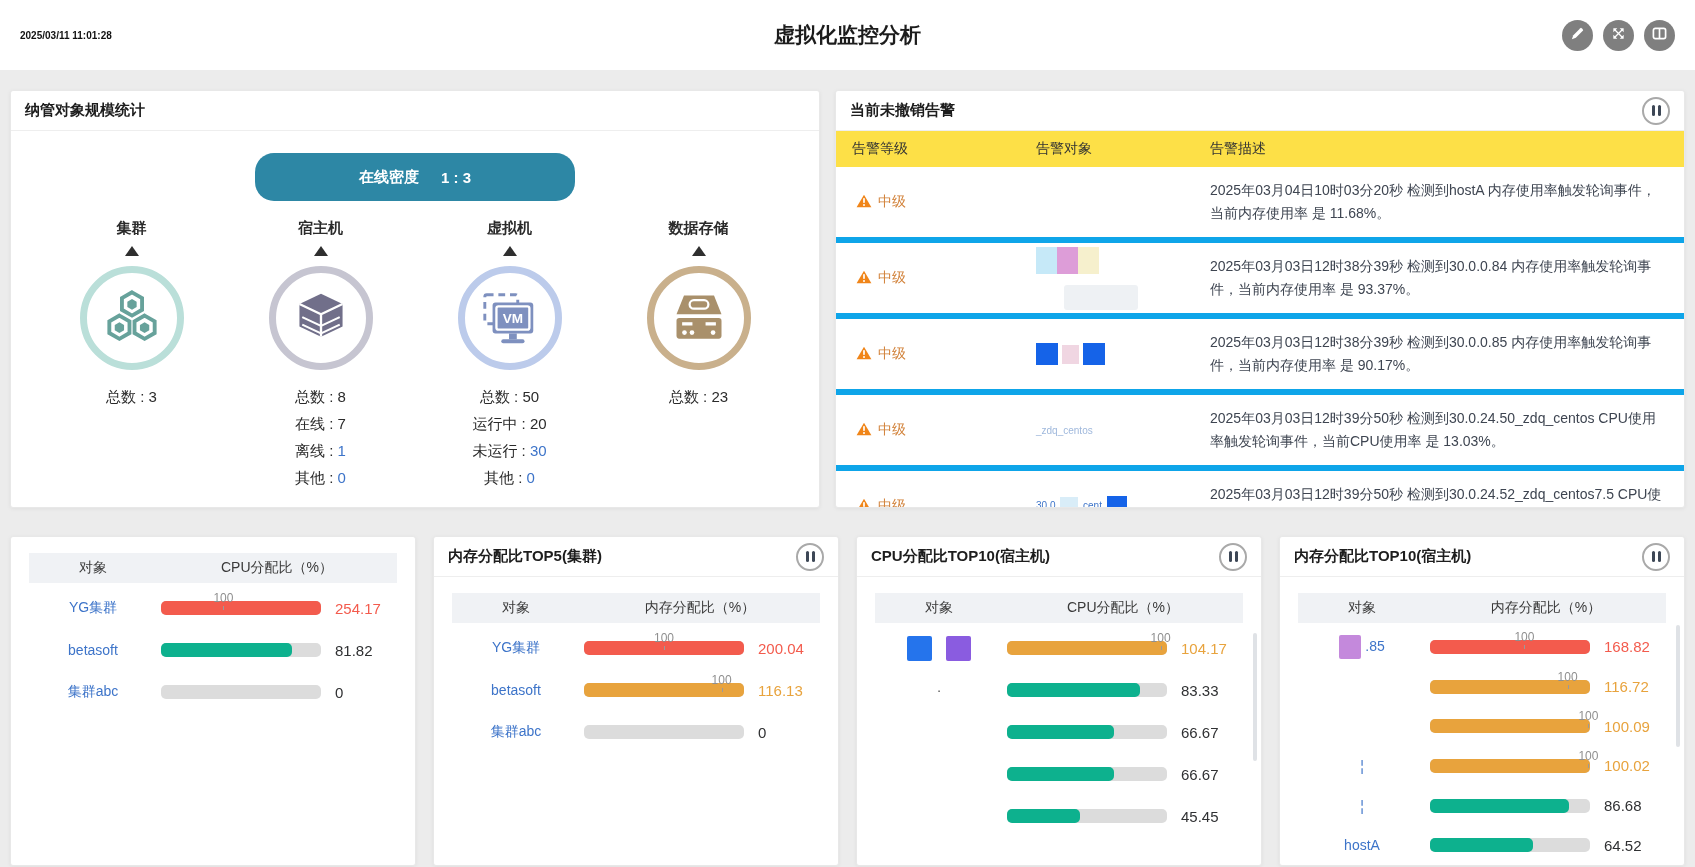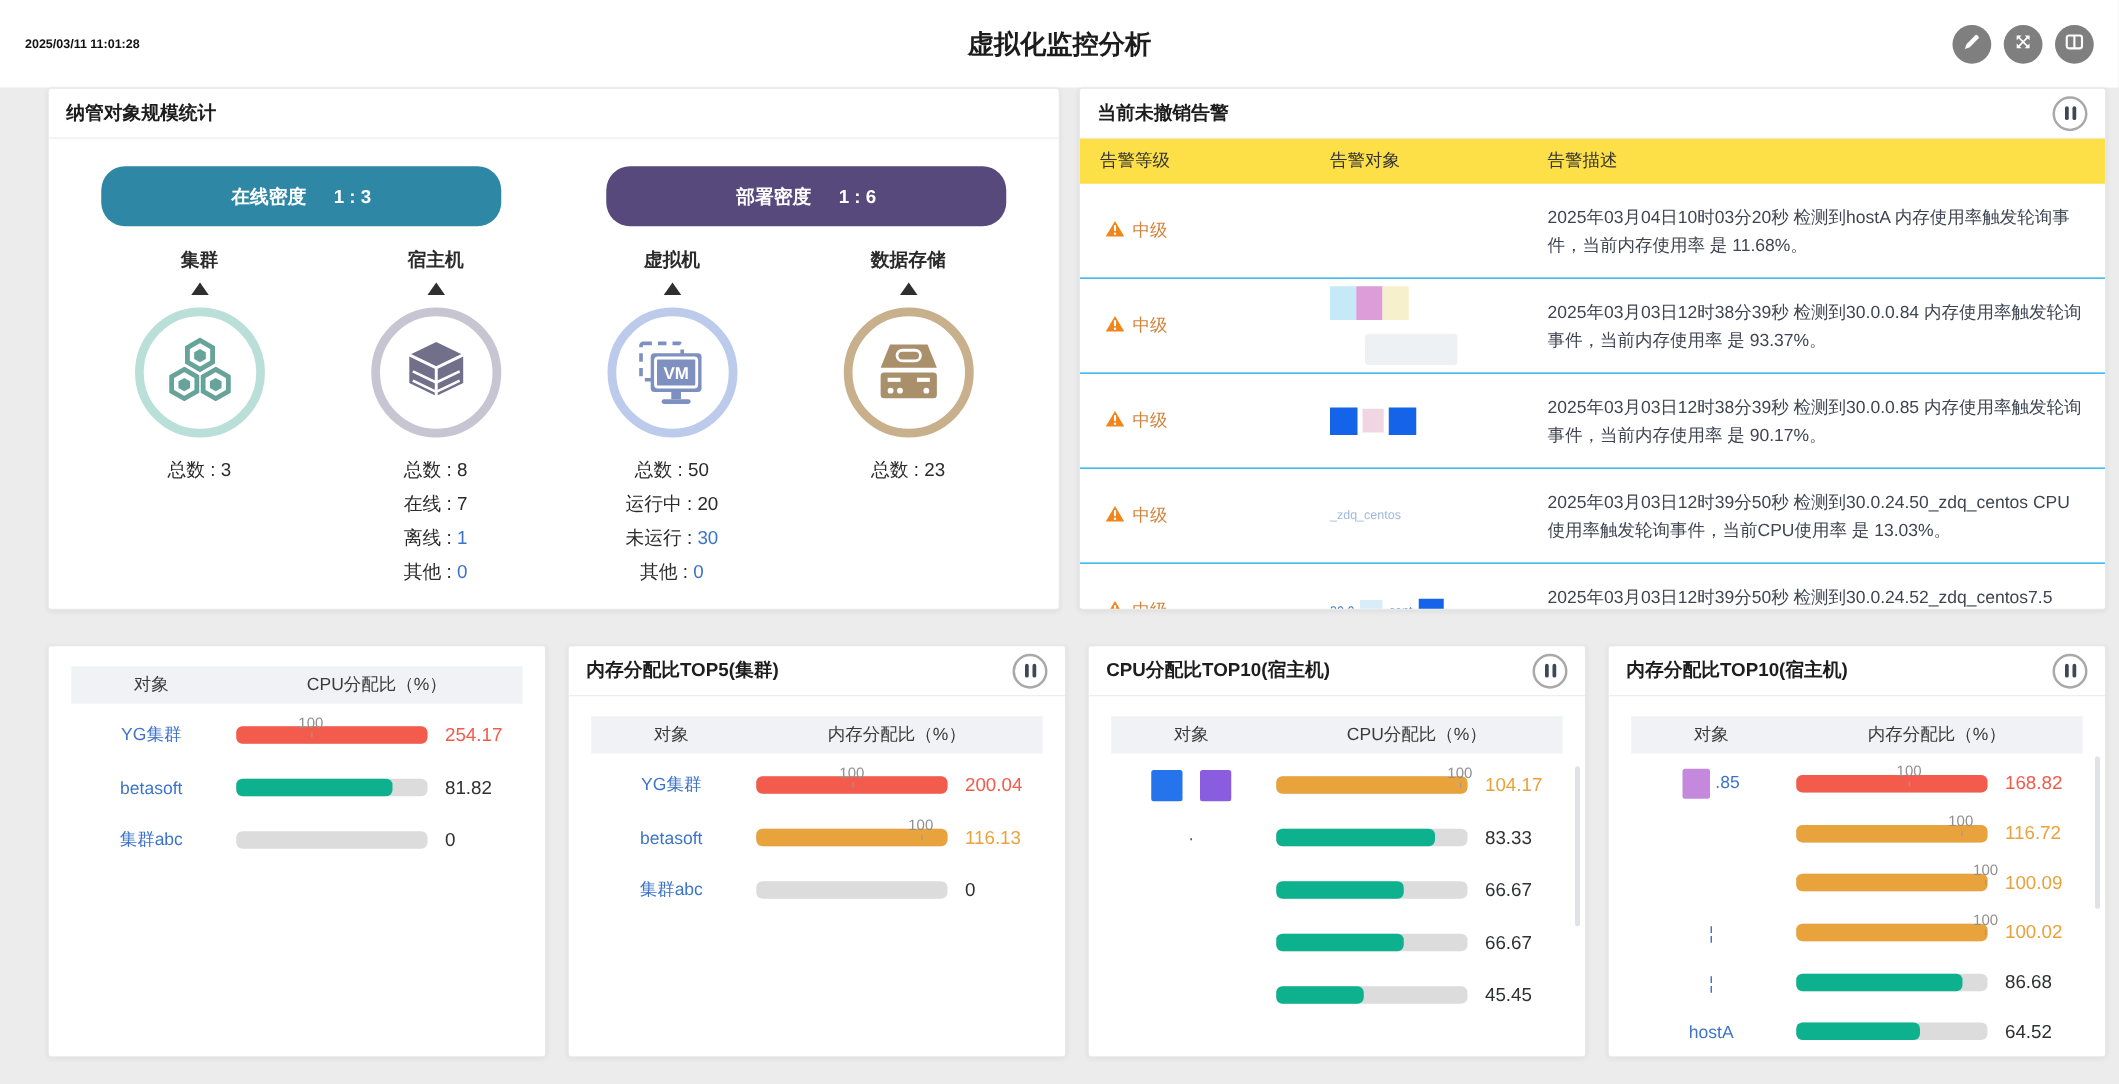--- a/index.html
+++ b/index.html
@@ -18,21 +18,21 @@
   .hdr h1 {
     position: absolute; left: 50%; transform: translateX(-50%);
     font-size: 21px; font-weight: 700; color: #1c1c1c;
   }
   .hdr-actions { margin-left: auto; display: flex; gap: 10px; }
   .cbtn {
     width: 31px; height: 31px; border-radius: 50%; border: none; background: #7f7f7f;
     display: flex; align-items: center; justify-content: center; cursor: pointer; padding: 0;
   }
   
-  .main { padding: 0 10px 0; margin-left: 28px; }
+  .main { padding: 20px 10px 0; }
   .row-top { display: grid; grid-template-columns: 810px 1fr; gap: 15px; height: 418px; }
   .row-bottom { margin-top: 28px; display: grid; grid-template-columns: repeat(4, 1fr); gap: 17px; height: 330px; }
   .panel {
     background: #fff; border: 1px solid #e8e8e8; border-radius: 3px;
     box-shadow: 0 1px 4px rgba(0,0,0,.06); overflow: hidden; position: relative;
     display: flex; flex-direction: column;
   }
   .panel-hd {
     display: flex; justify-content: space-between; align-items: center;
     padding: 0 14px; height: 40px; flex: 0 0 40px;
@@ -67,21 +67,21 @@
   .stat .hl { color: #3d74c9; }
   
   .atable-hd {
     display: grid; grid-template-columns: 140px 170px 1fr; background: #fde047;
     height: 36px; align-items: center; padding: 0 16px; font-size: 14px; color: #333; flex: 0 0 36px;
   }
   .atable-hd .c2 { padding-left: 44px; }
   .atable-hd .c3 { padding-left: 48px; }
   .arow {
     display: grid; grid-template-columns: 140px 170px 1fr; padding: 0 16px;
-    height: 76px; align-items: center; border-bottom: 1px solid #0ea5e9;
+    height: 76px; align-items: center; border-bottom: 6px solid #0ea5e9;
   }
   .alevel { display: flex; align-items: center; gap: 6px; color: #d2823a; font-size: 14px; padding-left: 4px; }
   .aobj { padding-left: 44px; font-size: 10px; }
   .adesc { font-size: 14px; color: #3e4551; line-height: 23px; padding-left: 48px; }
   .sq { display: inline-block; vertical-align: middle; }
   .art-pill { width: 74px; height: 25px; background: #eef1f4; border-radius: 3px; margin: 11px 0 0 28px; }
   .objfaded { color: #9fb8dc; }
   .objtext { color: #3d74c9; }
   
   .lthead {
@@ -137,26 +137,20 @@
       <div class="panel-hd">
           <span>纳管对象规模统计</span>
         </div>
       <div class="badges">
         <div class="badge-wrap">
           <div class="badge teal">
             <span>在线密度</span>
             <span>1 : 3</span>
           </div>
         </div>
-        <div class="badge-wrap">
-          <div class="badge purple">
-            <span>部署密度</span>
-            <span>1 : 6</span>
-          </div>
-        </div>
       </div>
       <div class="scale-items">
 
         <div class="scale-item">
           <div class="scale-name">集群</div>
           <div class="tri"></div>
           <div class="circle" style="--ring:#badfd9">
             <svg width="62" height="62" viewBox="0 0 64 64">
               <g stroke="#67a29b" stroke-width="4" fill="none">
                 <path d="M32 5.5l10.4 6v12l-10.4 6-10.4-6v-12z"></path>

